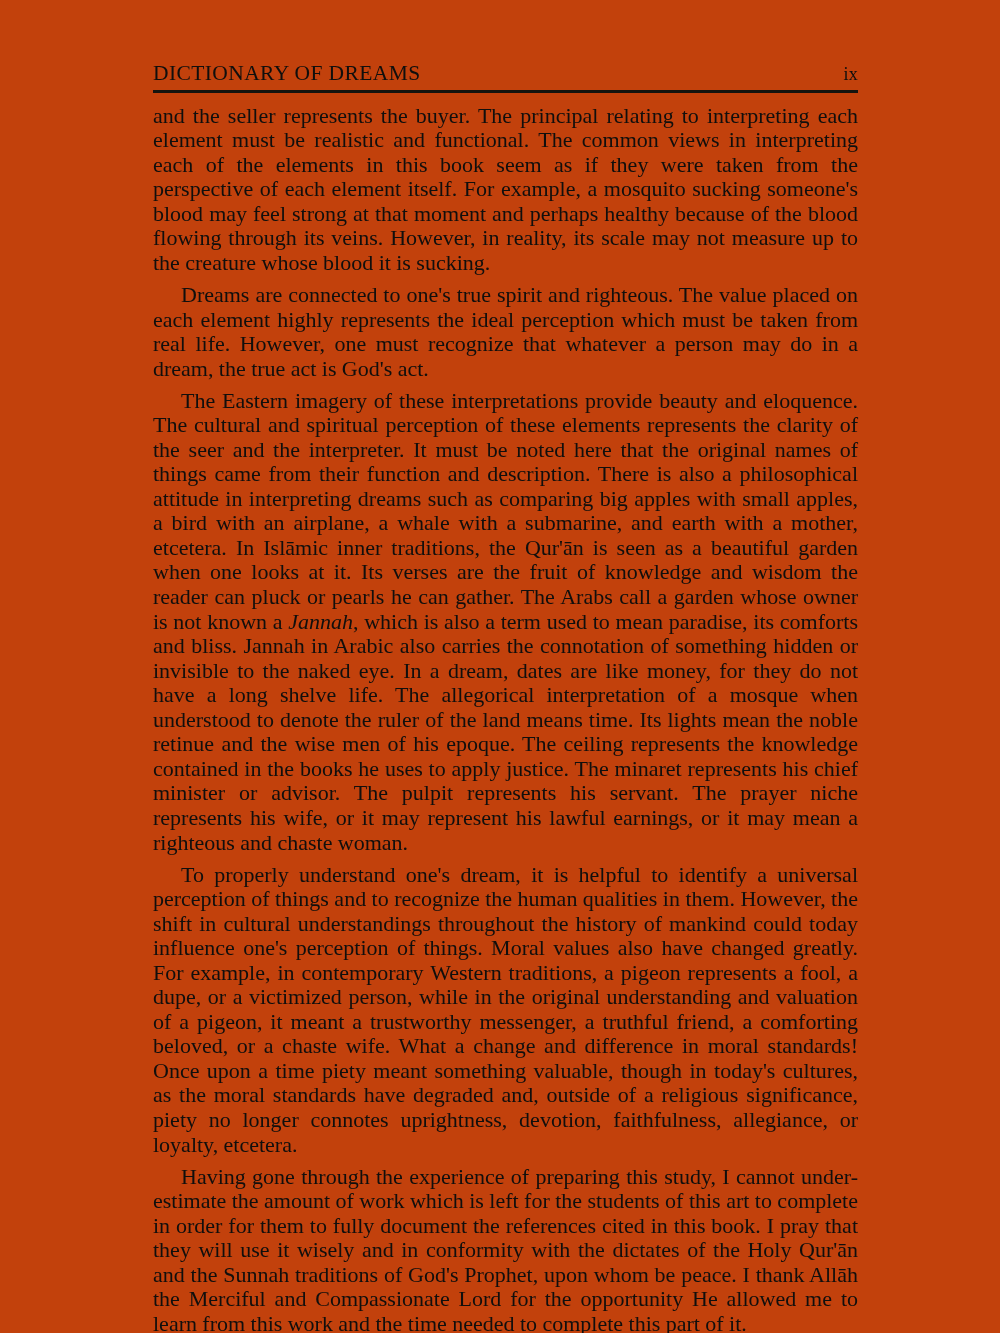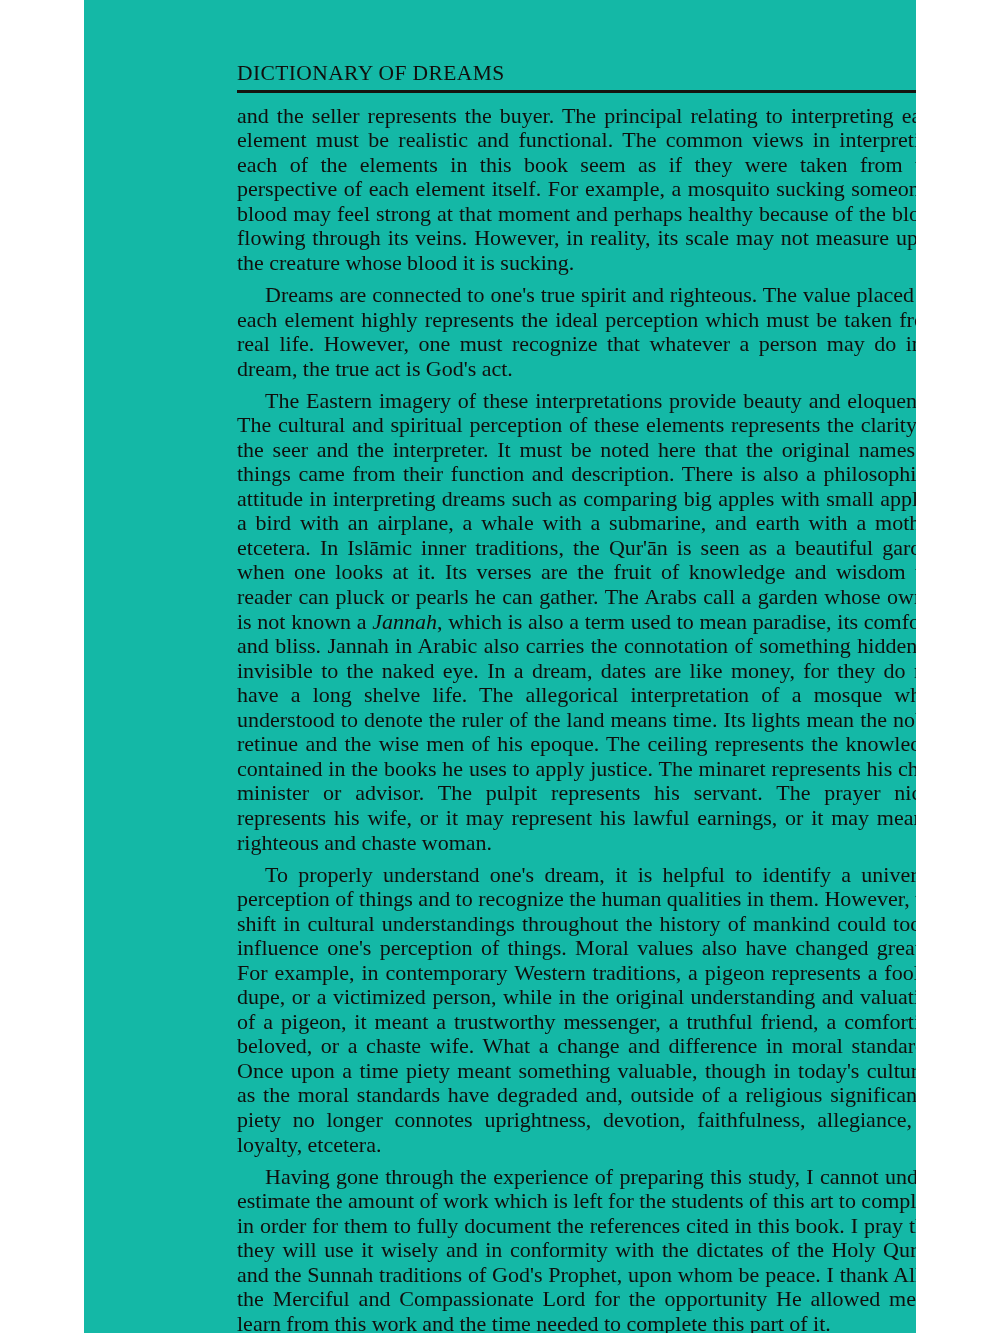--- a/index.html
+++ b/index.html
@@ -2,23 +2,23 @@
 <html><head>
 <meta charset="utf-8">
 <style>
   html, body {
     margin: 0;
     padding: 0;
     background: #ffffff;
   }
   .page {
     position: relative;
-    width: 832px;
+    width: 1000px;
     height: 1333px;
-    background: #14b8a6;
+    background: #c2410c;
     margin: 0 auto;
     overflow: hidden;
     font-family: "Liberation Serif", "DejaVu Serif", serif;
     color: #100f0d;
   }
   .content {
     position: absolute;
     left: 153px;
     top: 62px;
     width: 705px;

